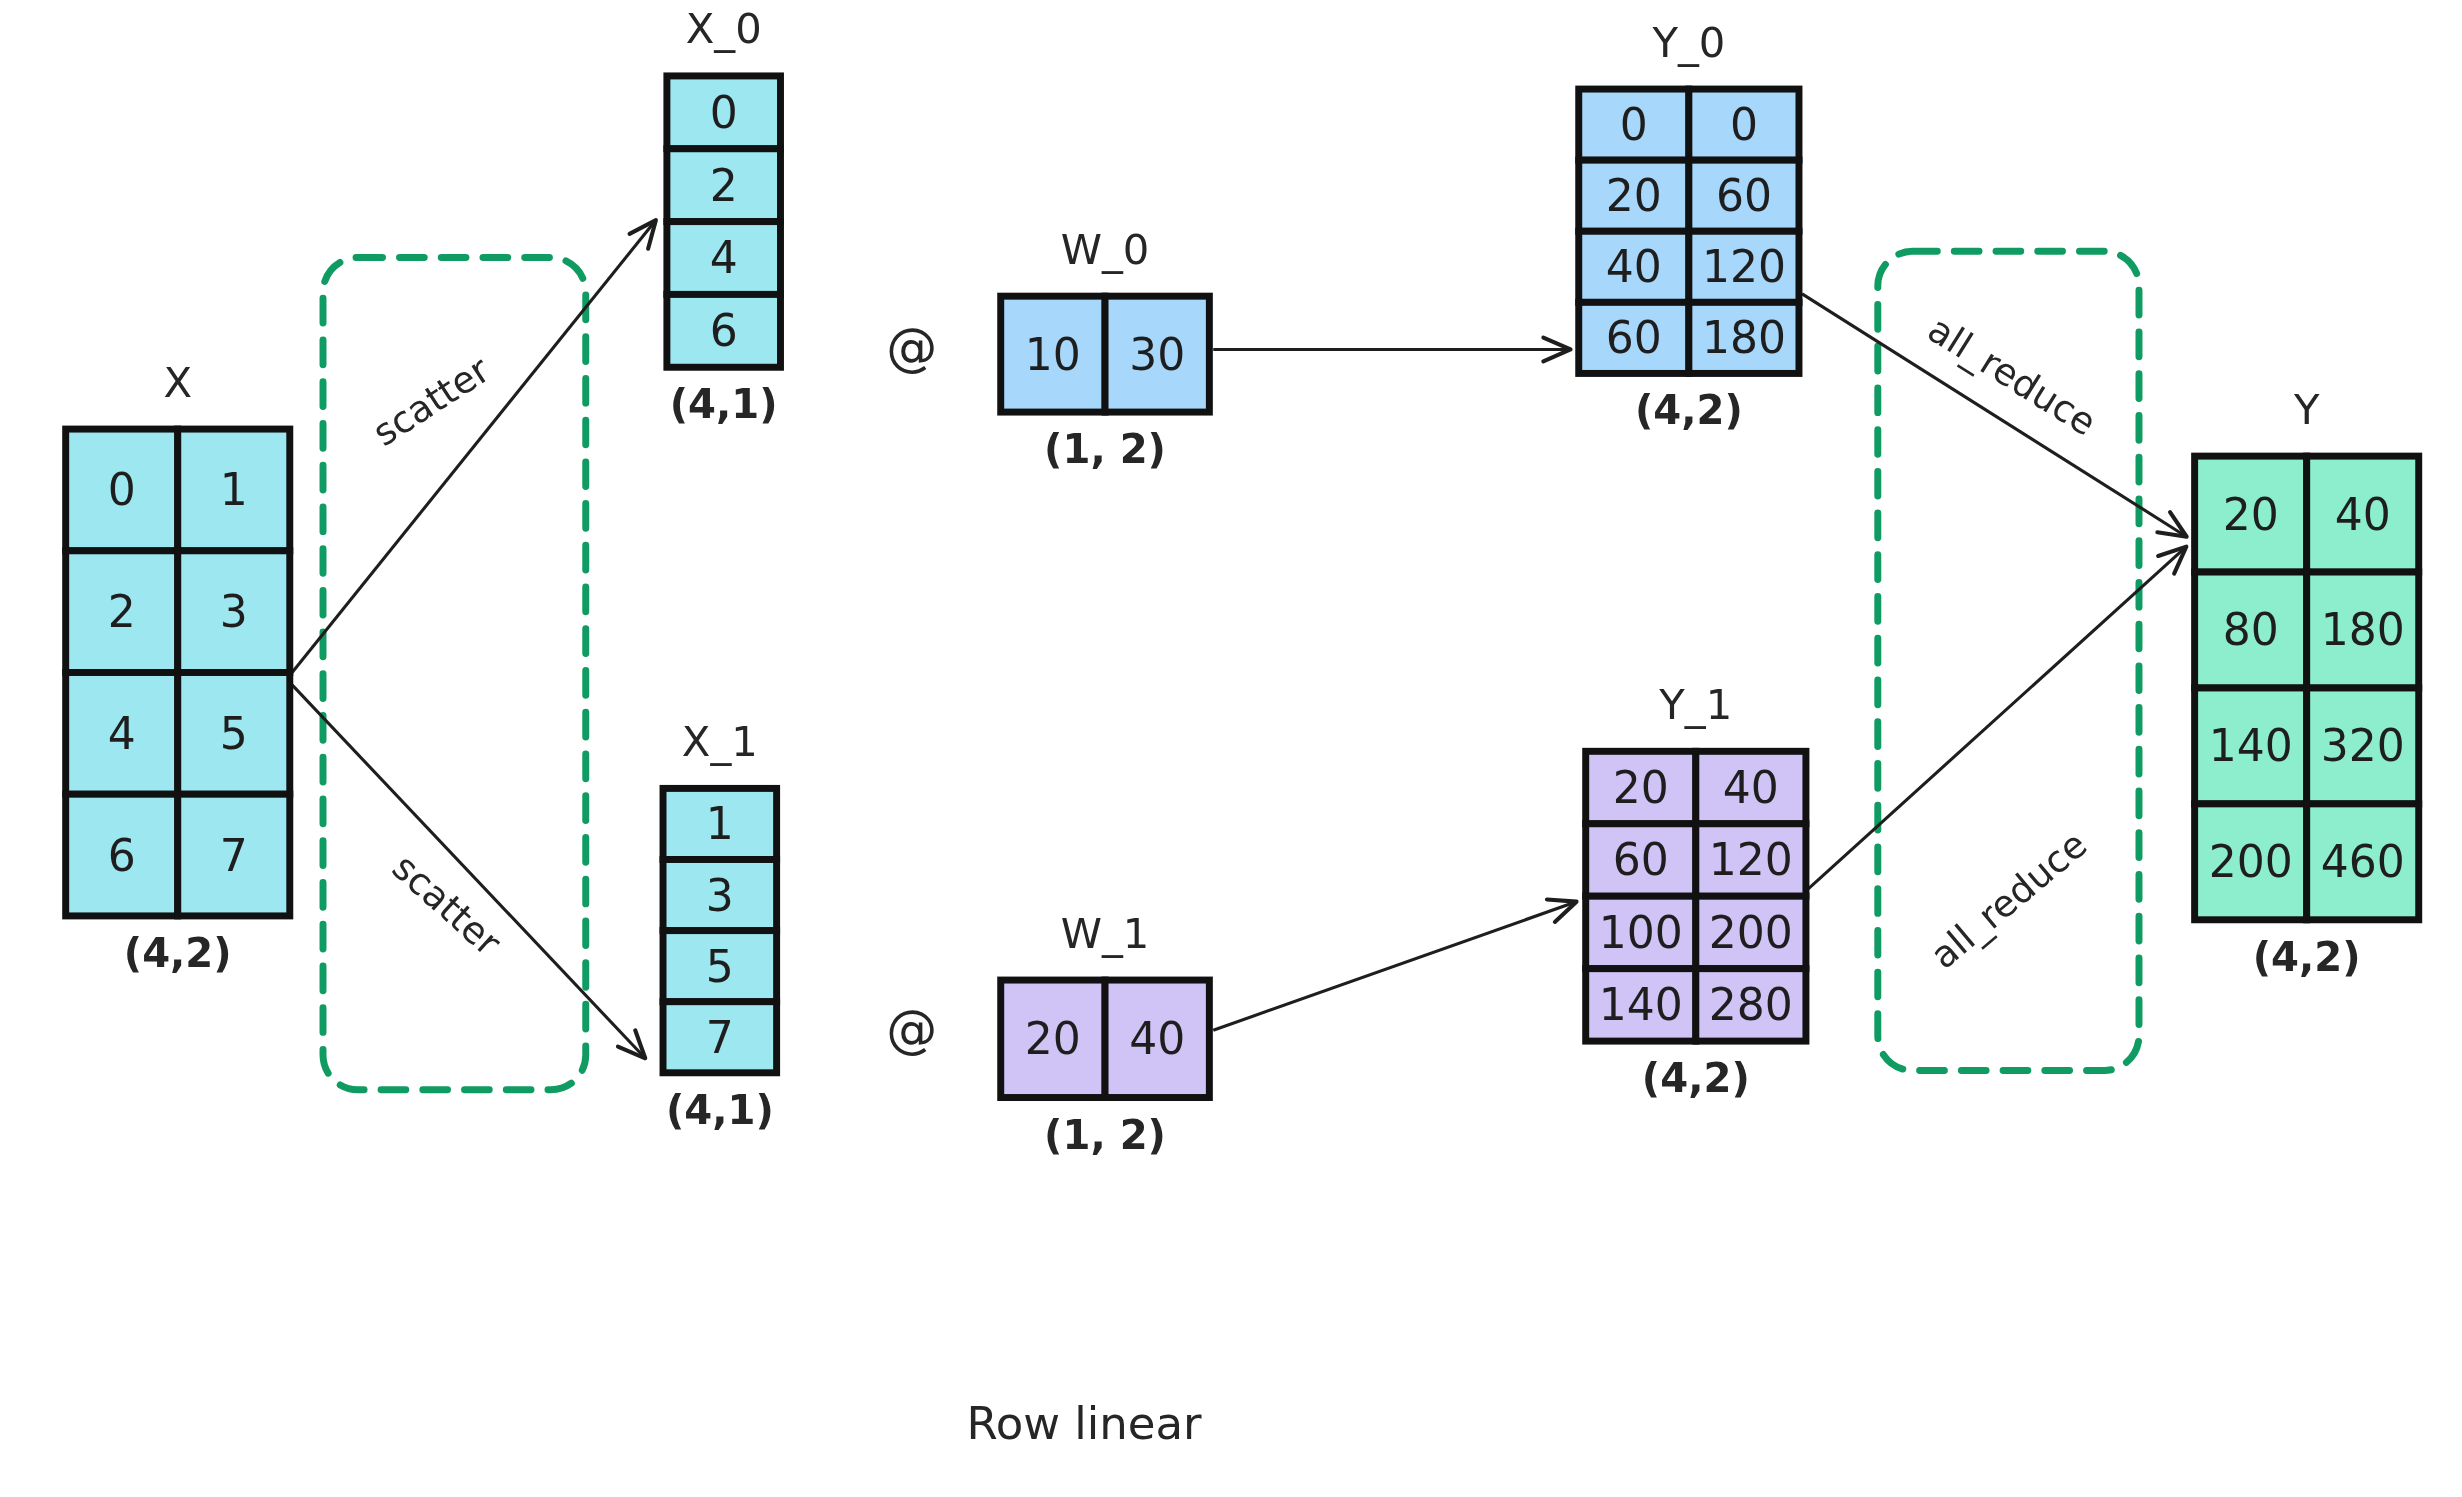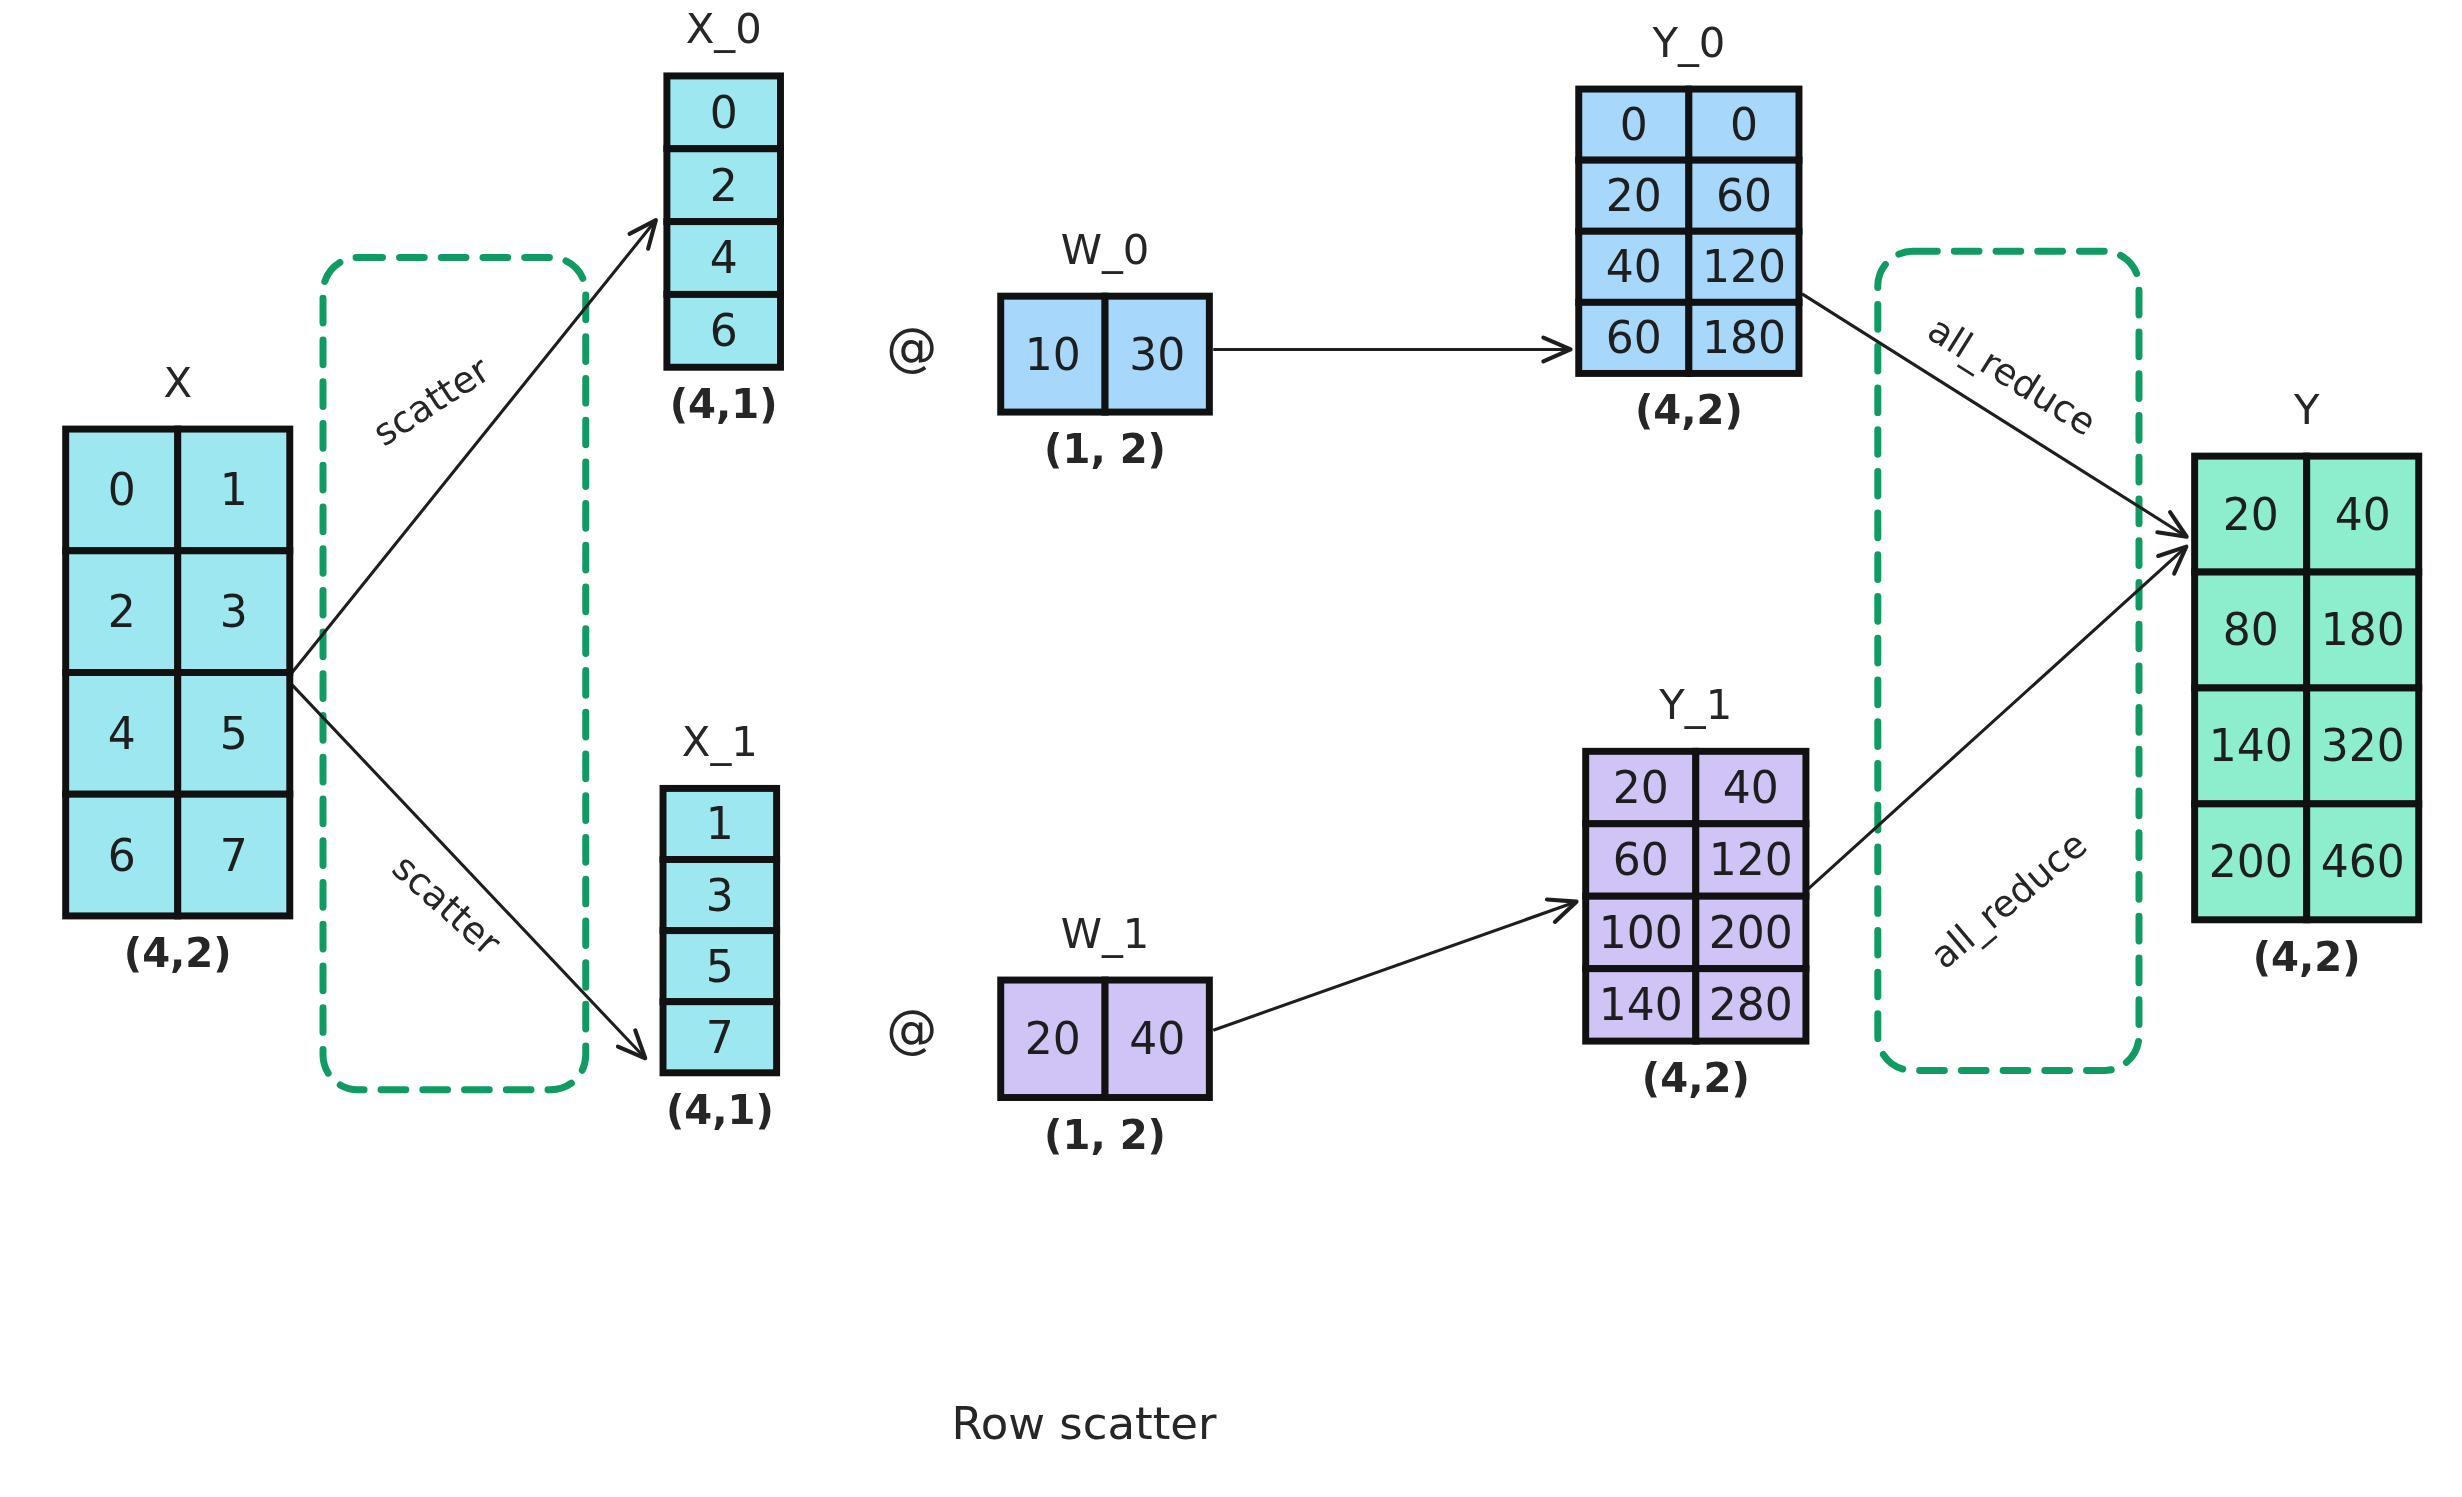--- a/index.html
+++ b/index.html
@@ -156,14 +156,14 @@
       <text class="cell-num" x="3057.5" y="965" text-anchor="middle" dominant-baseline="central">320</text>
       <rect x="2840" y="1040" width="145" height="150" fill="#8deecd" stroke="#111111" stroke-width="9"></rect>
       <text class="cell-num" x="2912.5" y="1115" text-anchor="middle" dominant-baseline="central">200</text>
       <rect x="2985" y="1040" width="145" height="150" fill="#8deecd" stroke="#111111" stroke-width="9"></rect>
       <text class="cell-num" x="3057.5" y="1115" text-anchor="middle" dominant-baseline="central">460</text>
       <text class="mat-label" x="2985" y="548" text-anchor="middle">Y</text>
       <text class="mat-caption" x="2985" y="1256" text-anchor="middle">(4,2)</text>
     </g>
   </svg>
 
-<div id="diagram-title">Row scatter</div>
+<div id="diagram-title">Row linear</div>
 
 
 </body></html>

